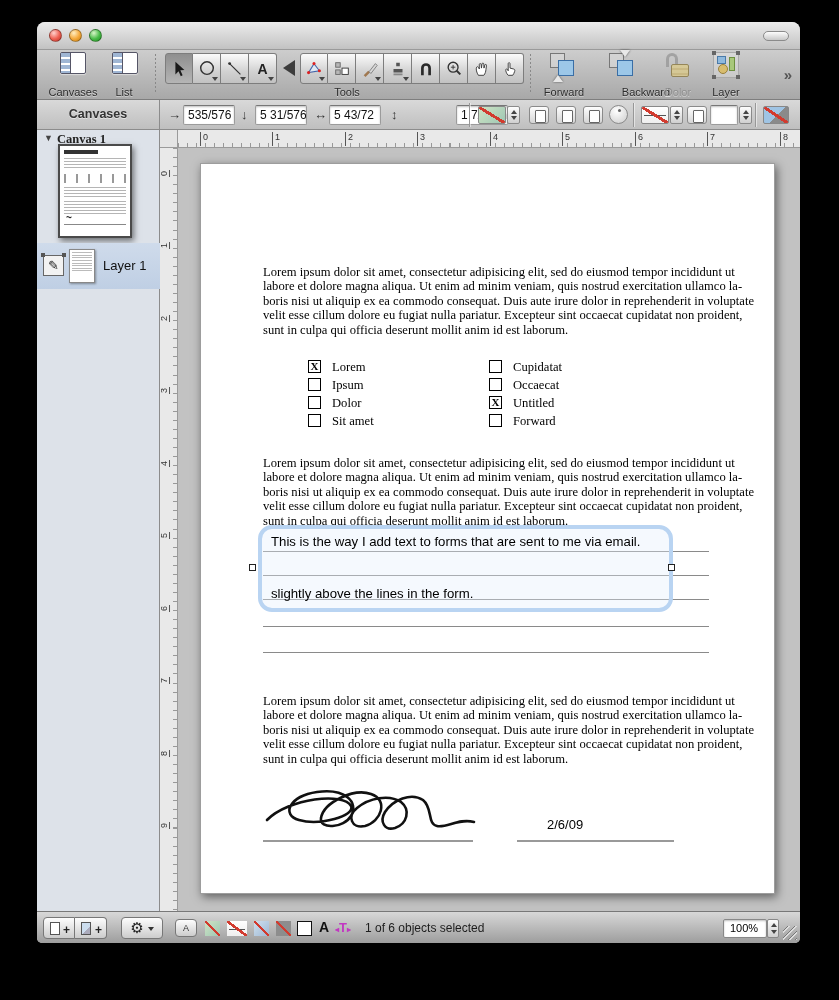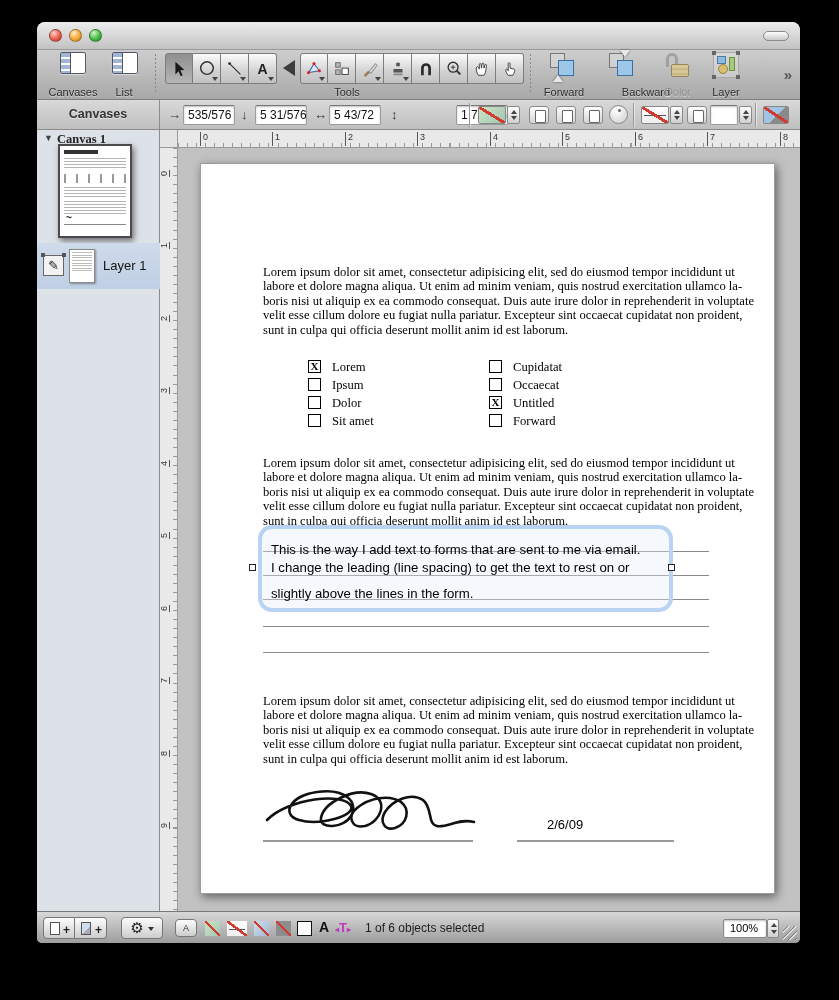--- a/index.html
+++ b/index.html
@@ -484,22 +484,21 @@
             <div>sunt in culpa qui officia deserunt mollit anim id est laborum.</div>
           </div>
 
           <div class="formline" style="left:62px;top:387px;width:446px;"></div>
           <div class="formline" style="left:62px;top:411px;width:446px;"></div>
           <div class="formline" style="left:62px;top:435px;width:446px;"></div>
           <div class="formline" style="left:62px;top:462px;width:446px;"></div>
           <div class="formline" style="left:62px;top:488px;width:446px;"></div>
 
           <div class="notebox"></div>
-          <div class="noteline" style="top:370px;margin-top:8px;">This is the way I add text to forms that are sent to me via email.</div>
-          <div class="noteline" style="top:396px;">I change the leading (line spacing) to get the text to rest on or</div>
+          <div class="noteline" style="top:370px;">This is the way I add text to forms that are sent to me via email.</div>
           <div class="noteline" style="top:422px;">slightly above the lines in the form.</div>
           <div class="handle" style="left:48px;top:400px;"></div>
           <div class="handle" style="left:467px;top:400px;"></div>
 
           <div class="para" style="top:530px;">
             <div>Lorem ipsum dolor sit amet, consectetur adipisicing elit, sed do eiusmod tempor incididunt ut</div>
                 <div>labore et dolore magna aliqua. Ut enim ad minim veniam, quis nostrud exercitation ullamco la-</div>
             <div>boris nisi ut aliquip ex ea commodo consequat. Duis aute irure dolor in reprehenderit in voluptate</div>
                 <div>velit esse cillum dolore eu fugiat nulla pariatur. Excepteur sint occaecat cupidatat non proident,</div>
             <div>sunt in culpa qui officia deserunt mollit anim id est laborum.</div>

